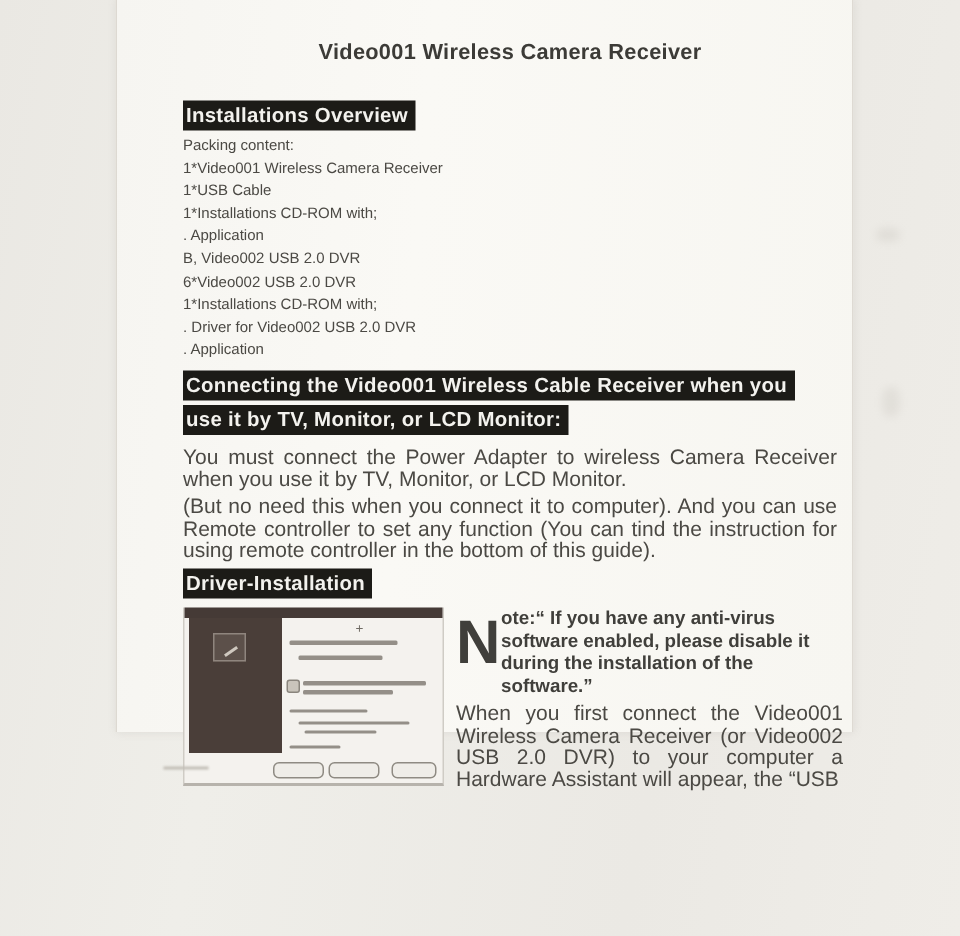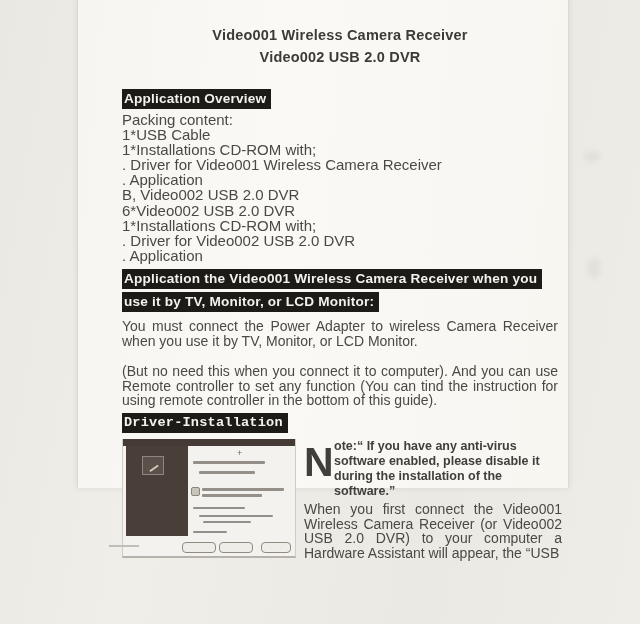--- a/index.html
+++ b/index.html
@@ -16,26 +16,26 @@
     border-left:1px solid #ddd9d2;border-right:1px solid #dedad3;
     box-shadow:0 0 6px rgba(120,115,105,.15);
   }
   .content{position:absolute;left:44px;top:0;width:436px;color:#46443f;}
   .title{margin-top:24px;text-align:center;font-weight:bold;font-size:14.5px;line-height:22px;color:#3c3b37;letter-spacing:.2px;}
   .barwrap{margin-top:21px;}
   .bar{
     display:inline-block;background:#1c1b17;color:#f3f2ee;font-weight:bold;
     font-size:13.6px;line-height:15px;padding:2px 5px 3px 2px;letter-spacing:.2px;
   }
-  .list{margin-top:3px;font-size:15px;line-height:15.1px;color:#4b4944;}
+  .list{margin-top:3px;font-size:10px;line-height:15.1px;color:#4b4944;}
   .h2wrap{margin-top:6px;}
   .h2wrap .bar{margin-bottom:3px;}
   .para{margin:4px 0 0 0;font-size:14px;line-height:14.6px;text-align:justify;color:#4b4944;}
-  .para.nogap{margin-top:16px;}
-  .h3wrap{margin-top:5px;font-family:Liberation Mono, monospace;}
+  .para.nogap{margin-top:4px;}
+  .h3wrap{margin-top:5px;}
   .driver-row{margin-top:6px;display:flex;align-items:flex-start;}
   
   .wizard{
     position:relative;width:172px;height:117px;flex:0 0 auto;margin-right:8px;
     background:#f4f2ee;border-bottom:2px solid #b7b3ac;border-left:1px solid #cfccc5;border-right:1px solid #cfccc5;
   }
   .wiz-top{position:absolute;left:0;top:0;width:100%;height:7px;background:#453a36;}
   .wiz-side{position:absolute;left:3px;top:7px;width:62px;height:90px;background:#4a3e39;}
   .wiz-badge{position:absolute;left:16px;top:10px;width:20px;height:17px;border:1px solid #8f857e;background:#5c504a;}
   .wiz-badge::after{content:"";position:absolute;left:4px;top:4px;width:10px;height:7px;border-bottom:2px solid #cfc8bf;transform:rotate(-35deg);}
@@ -70,42 +70,41 @@
   <div class="bleed b2"></div>
   <div class="bleed b3"></div>
   <div class="bleed b4"></div>
   <div class="bleed b5"></div>
 
   <div class="sheet">
     <div class="content">
 
       <div class="title">
         <div>Video001 Wireless Camera Receiver</div>
-        <div>Video002 USB 2.0 DVR</div>
       </div>
 
       <div class="barwrap">
-        <span class="bar">Application Overview</span>
+        <span class="bar">Installations Overview</span>
       </div>
 
       <div class="list">
         <div>Packing content:</div>
+        <div>1*Video001 Wireless Camera Receiver</div>
         <div>1*USB Cable</div>
         <div>1*Installations CD-ROM with;</div>
-        <div>. Driver for Video001 Wireless Camera Receiver</div>
         <div>. Application</div>
         <div>B, Video002 USB 2.0 DVR</div>
         <div>6*Video002 USB 2.0 DVR</div>
         <div>1*Installations CD-ROM with;</div>
         <div>. Driver for Video002 USB 2.0 DVR</div>
         <div>. Application</div>
       </div>
 
       <div class="h2wrap">
-        <span class="bar">Application the Video001 Wireless Camera Receiver when you</span><br>
+        <span class="bar">Connecting the Video001 Wireless Cable Receiver when you</span><br>
         <span class="bar">use it by TV, Monitor, or LCD Monitor:</span>
       </div>
 
       <p class="para">You must connect the Power Adapter to wireless Camera Receiver when you use it by TV, Monitor, or LCD Monitor.</p>
       <p class="para nogap">(But no need this when you connect it to computer). And you can use Remote controller to set any function (You can tind the instruction for using remote controller in the bottom of this guide).</p>
 
       <div class="barwrap h3wrap">
         <span class="bar">Driver-Installation</span>
       </div>
 

